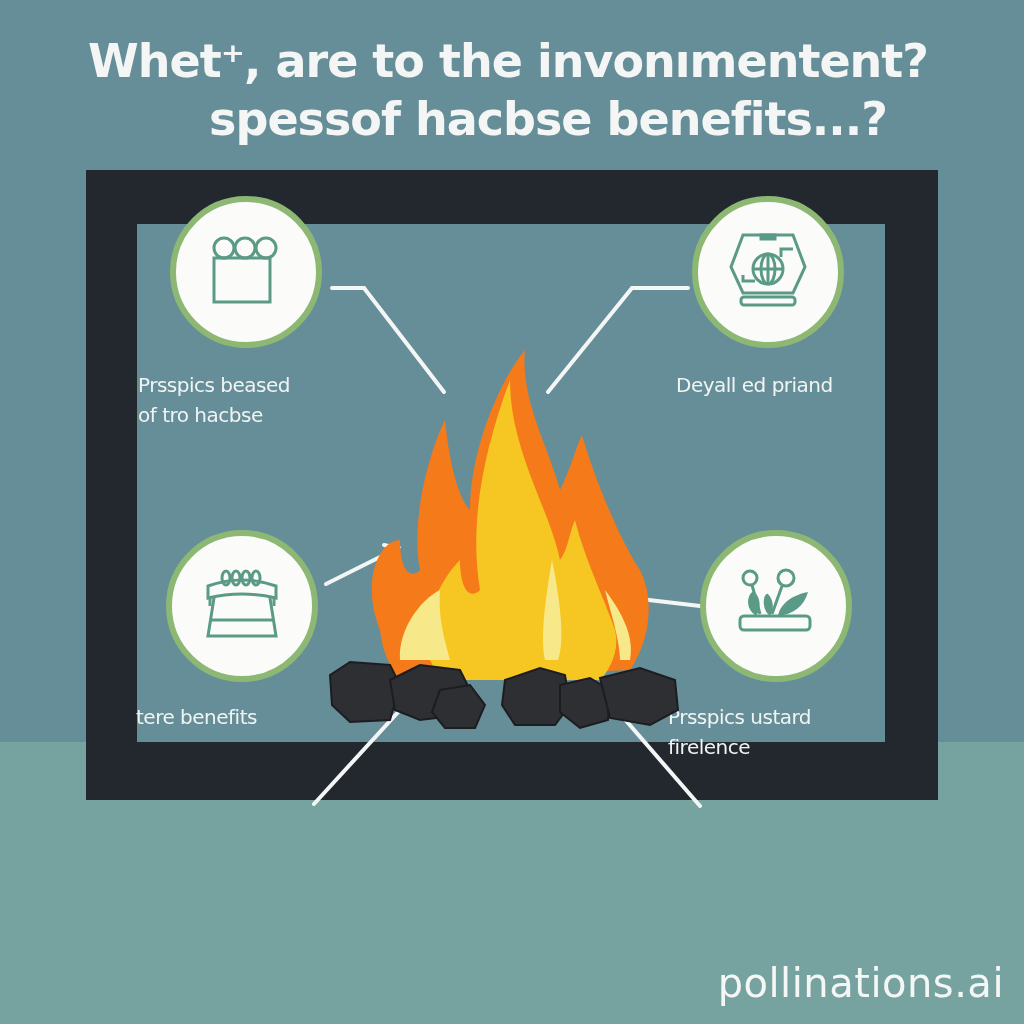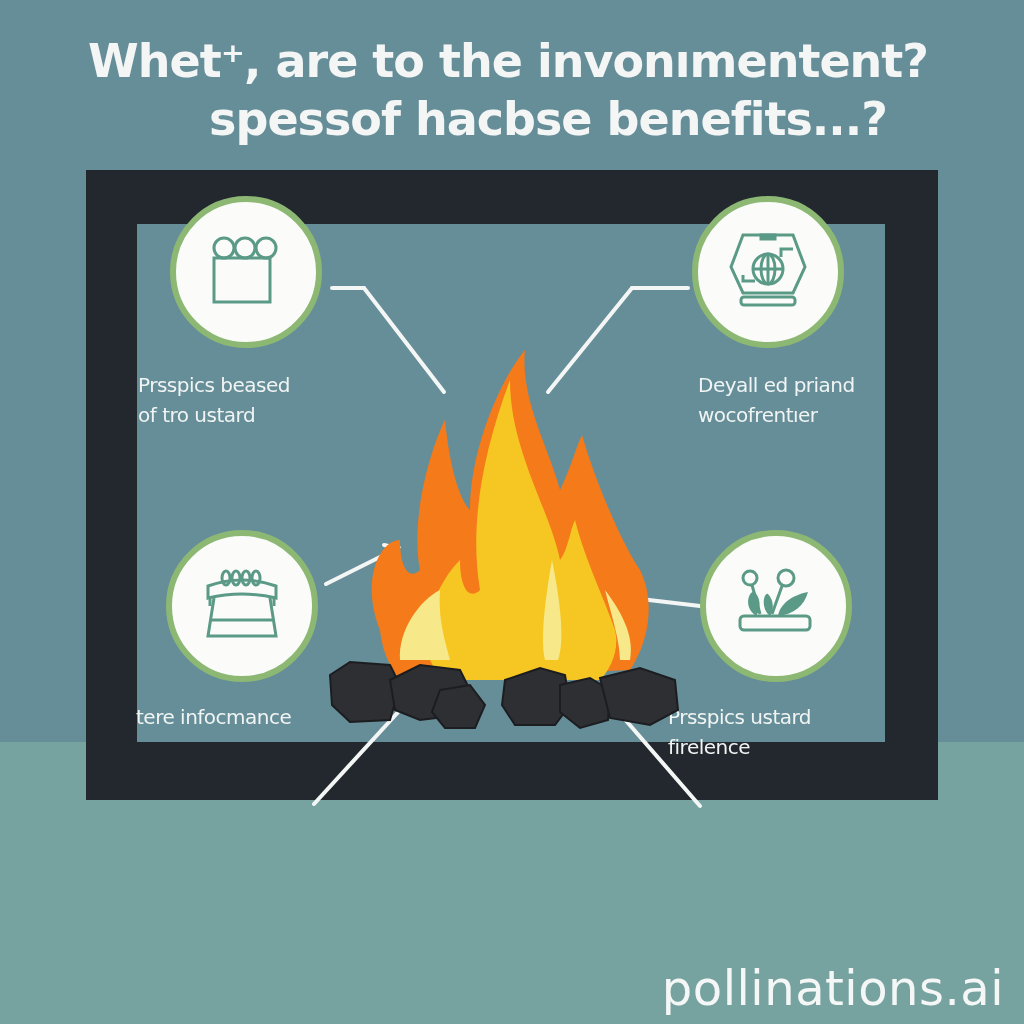--- a/index.html
+++ b/index.html
@@ -31,21 +31,21 @@
     .label {
       position:absolute; width:220px; text-align:left; color:#f0f4f3;
       font-size:20px; line-height:30px; font-family:"DejaVu Sans", sans-serif;
       letter-spacing:-0.5px;
     }
     .label span { display:block; }
     .lines { position:absolute; left:0; top:0; width:1024px; height:1024px; pointer-events:none; }
     .fire { position:absolute; left:320px; top:340px; width:400px; height:400px; }
     .watermark {
       position:absolute; right:20px; top:960px; color:#f5f7f6;
-      font-size:48px; font-family:"DejaVu Sans", sans-serif; letter-spacing:0.5px;margin-left:29px;
+      font-size:40px; font-family:"DejaVu Sans", sans-serif; letter-spacing:0.5px;margin-left:29px;
     }
   </style>
 </head>
 <body>
 
 <div class="title l1">Whet⁺, are to the invonımentent?</div>
 <div class="title l2">spessof hacbse benefits...?</div>
 
 <div class="frame"></div>
 <div class="panel"></div>
@@ -69,55 +69,54 @@
 <div class="circle" style="left:170px; top:196px;">
   <svg width="80" height="80" viewBox="0 0 80 80" fill="none" stroke="#5a9a86" stroke-width="3">
     <circle cx="18" cy="16" r="10"></circle>
       <circle cx="39" cy="16" r="10"></circle>
       <circle cx="60" cy="16" r="10"></circle>
     <rect x="8" y="26" width="56" height="44"></rect>
   </svg>
 </div>
 <div class="label" style="left:138px; top:370px;">
   <span>Prsspics beased</span>
-  <span>of tro ustard</span>
+  <span>of tro hacbse</span>
 </div>
 
 <div class="circle" style="left:692px; top:196px;">
   <svg width="90" height="90" viewBox="0 0 90 90" fill="none" stroke="#5a9a86" stroke-width="3">
     <polygon points="20,8 70,8 82,40 70,66 20,66 8,40"></polygon>
     <rect x="38" y="8" width="14" height="4" fill="#5a9a86"></rect>
     <circle cx="45" cy="42" r="15"></circle>
     <line x1="30" y1="42" x2="60" y2="42"></line>
       <line x1="45" y1="27" x2="45" y2="57"></line>
     <ellipse cx="45" cy="42" rx="7" ry="15"></ellipse>
     <path d="M58 30 L58 22 L70 22"></path>
       <path d="M32 54 L20 54 L20 48"></path>
     <rect x="18" y="70" width="54" height="8" rx="3"></rect>
   </svg>
 </div>
-<div class="label" style="left:698px; top:370px;">
+<div class="label" style="left:676px; top:370px;">
   <span>Deyall ed priand</span>
-  <span>wocofrentıer</span>
 </div>
 
 <div class="circle" style="left:166px; top:530px;">
   <svg width="84" height="80" viewBox="0 0 84 80" fill="none" stroke="#5a9a86" stroke-width="3">
     <ellipse cx="26" cy="12" rx="4" ry="7"></ellipse>
       <ellipse cx="36" cy="12" rx="4" ry="7"></ellipse>
     <ellipse cx="46" cy="12" rx="4" ry="7"></ellipse>
       <ellipse cx="56" cy="12" rx="4" ry="7"></ellipse>
     <path d="M8 20 Q42 8 76 20 L76 32 Q42 24 8 32 Z"></path>
     <path d="M10 32 L10 40 M74 32 L74 40"></path>
     <path d="M14 32 L8 70 L76 70 L70 32"></path>
     <line x1="10" y1="54" x2="74" y2="54"></line>
   </svg>
 </div>
 <div class="label" style="left:136px; top:702px;">
-  <span>tere infocmance</span>
+  <span>tere benefits</span>
 </div>
 
 <div class="circle" style="left:700px; top:530px;">
   <svg width="84" height="80" viewBox="0 0 84 80">
     <g fill="none" stroke="#5a9a86" stroke-width="3">
       <circle cx="16" cy="12" r="7"></circle>
         <circle cx="52" cy="12" r="8"></circle>
       <line x1="18" y1="19" x2="26" y2="48"></line>
         <line x1="48" y1="20" x2="38" y2="48"></line>
       <rect x="6" y="50" width="70" height="14" rx="4"></rect>

